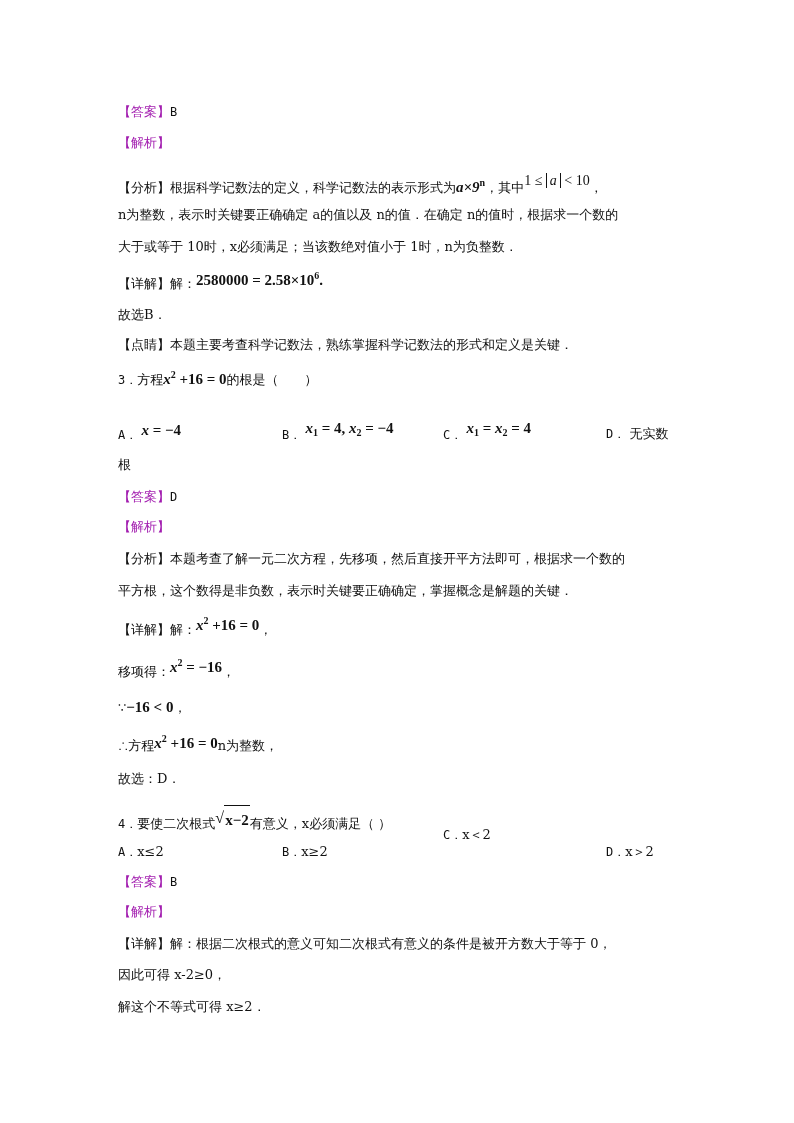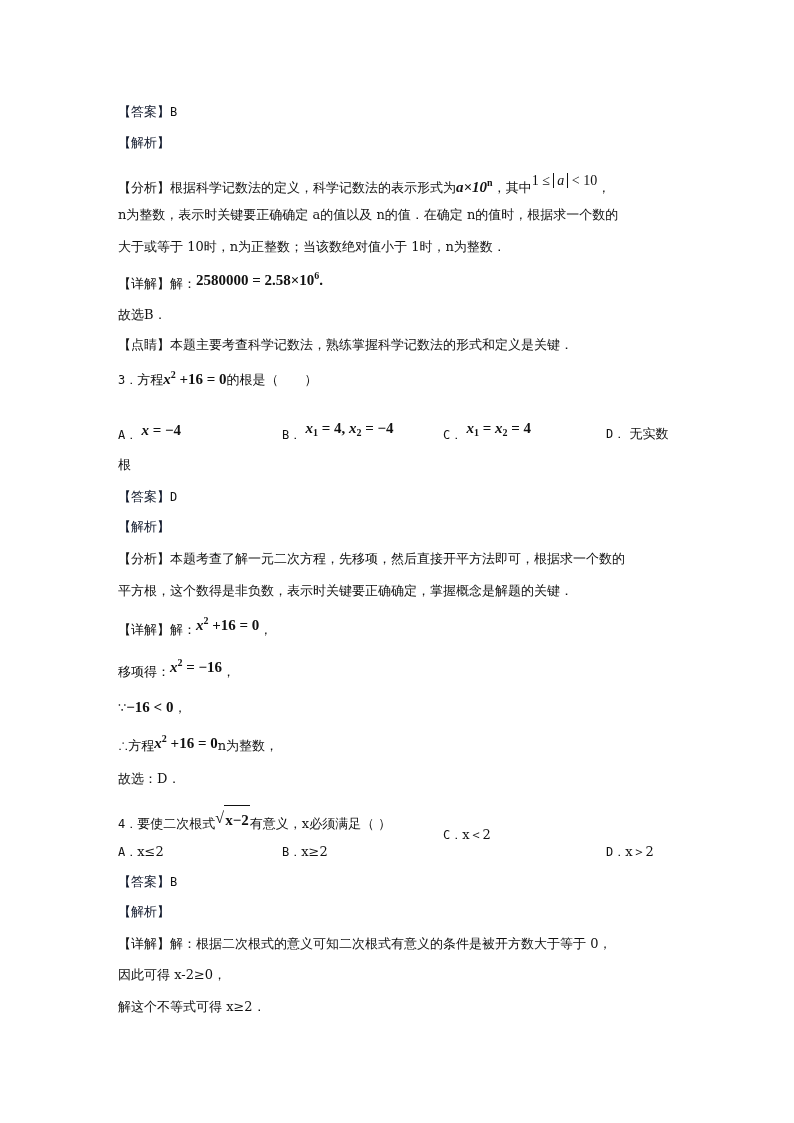--- a/index.html
+++ b/index.html
@@ -2,21 +2,21 @@
 <html><head>
   <meta charset="utf-8">
   <style>
     html, body { margin: 0; padding: 0; background: #ffffff; }
     body {
       width: 794px; height: 1123px; position: relative; overflow: hidden;
       font-family: "DejaVu Serif", "Liberation Serif", serif;
       color: #111111; font-size: 13px;
     }
     .line { position: absolute; left: 118px; white-space: nowrap; line-height: 18px; }
-    .tag-blue { color: #0f172a; }
+    .tag-blue { color: #a21caf; }
     .math { font-family: "Liberation Serif", "DejaVu Serif", serif; font-weight: bold; font-size: 15px; }
     .math i { font-style: italic; }
     sup { font-size: 10px; vertical-align: 6px; line-height: 0; }
     sub { font-size: 10px; vertical-align: -3px; line-height: 0; }
     .mono { font-family: "DejaVu Sans Mono", "Liberation Mono", monospace; font-size: 12px; }
     .opt { position: absolute; white-space: nowrap; line-height: 18px; }
     .sqrt { display: inline-block; position: relative; padding-left: 9px; }
     .sqrt::before { content: "√"; position: absolute; left: 0; top: -2px; font-weight: normal; font-size: 16px; }
     .sqrt .rad { border-top: 1.5px solid #111; padding: 6px 1px; }
     .abs { font-style: italic; font-weight: normal; padding: 0 3px; border-left: 1px solid #111; border-right: 1px solid #111; }
@@ -25,24 +25,24 @@
 </head>
 <body>
 
 <div class="line" style="top:103px">
   <span class="tag-blue">【答案】</span><span class="mono">B</span>
 </div>
 <div class="line" style="top:134px">
   <span class="tag-blue">【解析】</span>
 </div>
 <div class="line" style="top:178px">
-  <span>【分析】</span><span>根据科学记数法的定义，科学记数法的表示形式为</span><span class="math"><i>a×10</i><sup>n</sup></span><span>，其中</span><span class="normal-math" style="position:relative;top:-7px"><span>1 ≤</span> <span class="abs">a</span> <span>&lt; 10</span></span><span>，</span>
+  <span>【分析】</span><span>根据科学记数法的定义，科学记数法的表示形式为</span><span class="math"><i>a×9</i><sup>n</sup></span><span>，其中</span><span class="normal-math" style="position:relative;top:-7px"><span>1 ≤</span> <span class="abs">a</span> <span>&lt; 10</span></span><span>，</span>
 </div>
 <div class="line" style="top:206px">n为整数，表示时关键要正确确定 a的值以及 n的值．在确定 n的值时，根据求一个数的</div>
-<div class="line" style="top:238px">大于或等于 10时，n为正整数；当该数绝对值小于 1时，n为整数．</div>
+<div class="line" style="top:238px">大于或等于 10时，x必须满足；当该数绝对值小于 1时，n为负整数．</div>
 <div class="line" style="top:274px">
   <span>【详解】</span><span>解：</span><span class="math" style="position:relative;top:-3px"><span>2580000 = 2.58×10</span><sup>6</sup><span>.</span></span>
 </div>
 <div class="line" style="top:306px">故选B．</div>
 <div class="line" style="top:336px">
   <span>【点睛】</span><span>本题主要考查科学记数法，熟练掌握科学记数法的形式和定义是关键．</span>
 </div>
 
 <div class="line" style="top:370px">
   <span class="mono">3．</span><span>方程</span><span class="math"><i>x</i><sup>2</sup><span> +16 = 0</span></span><span>的根是（　　）</span>

